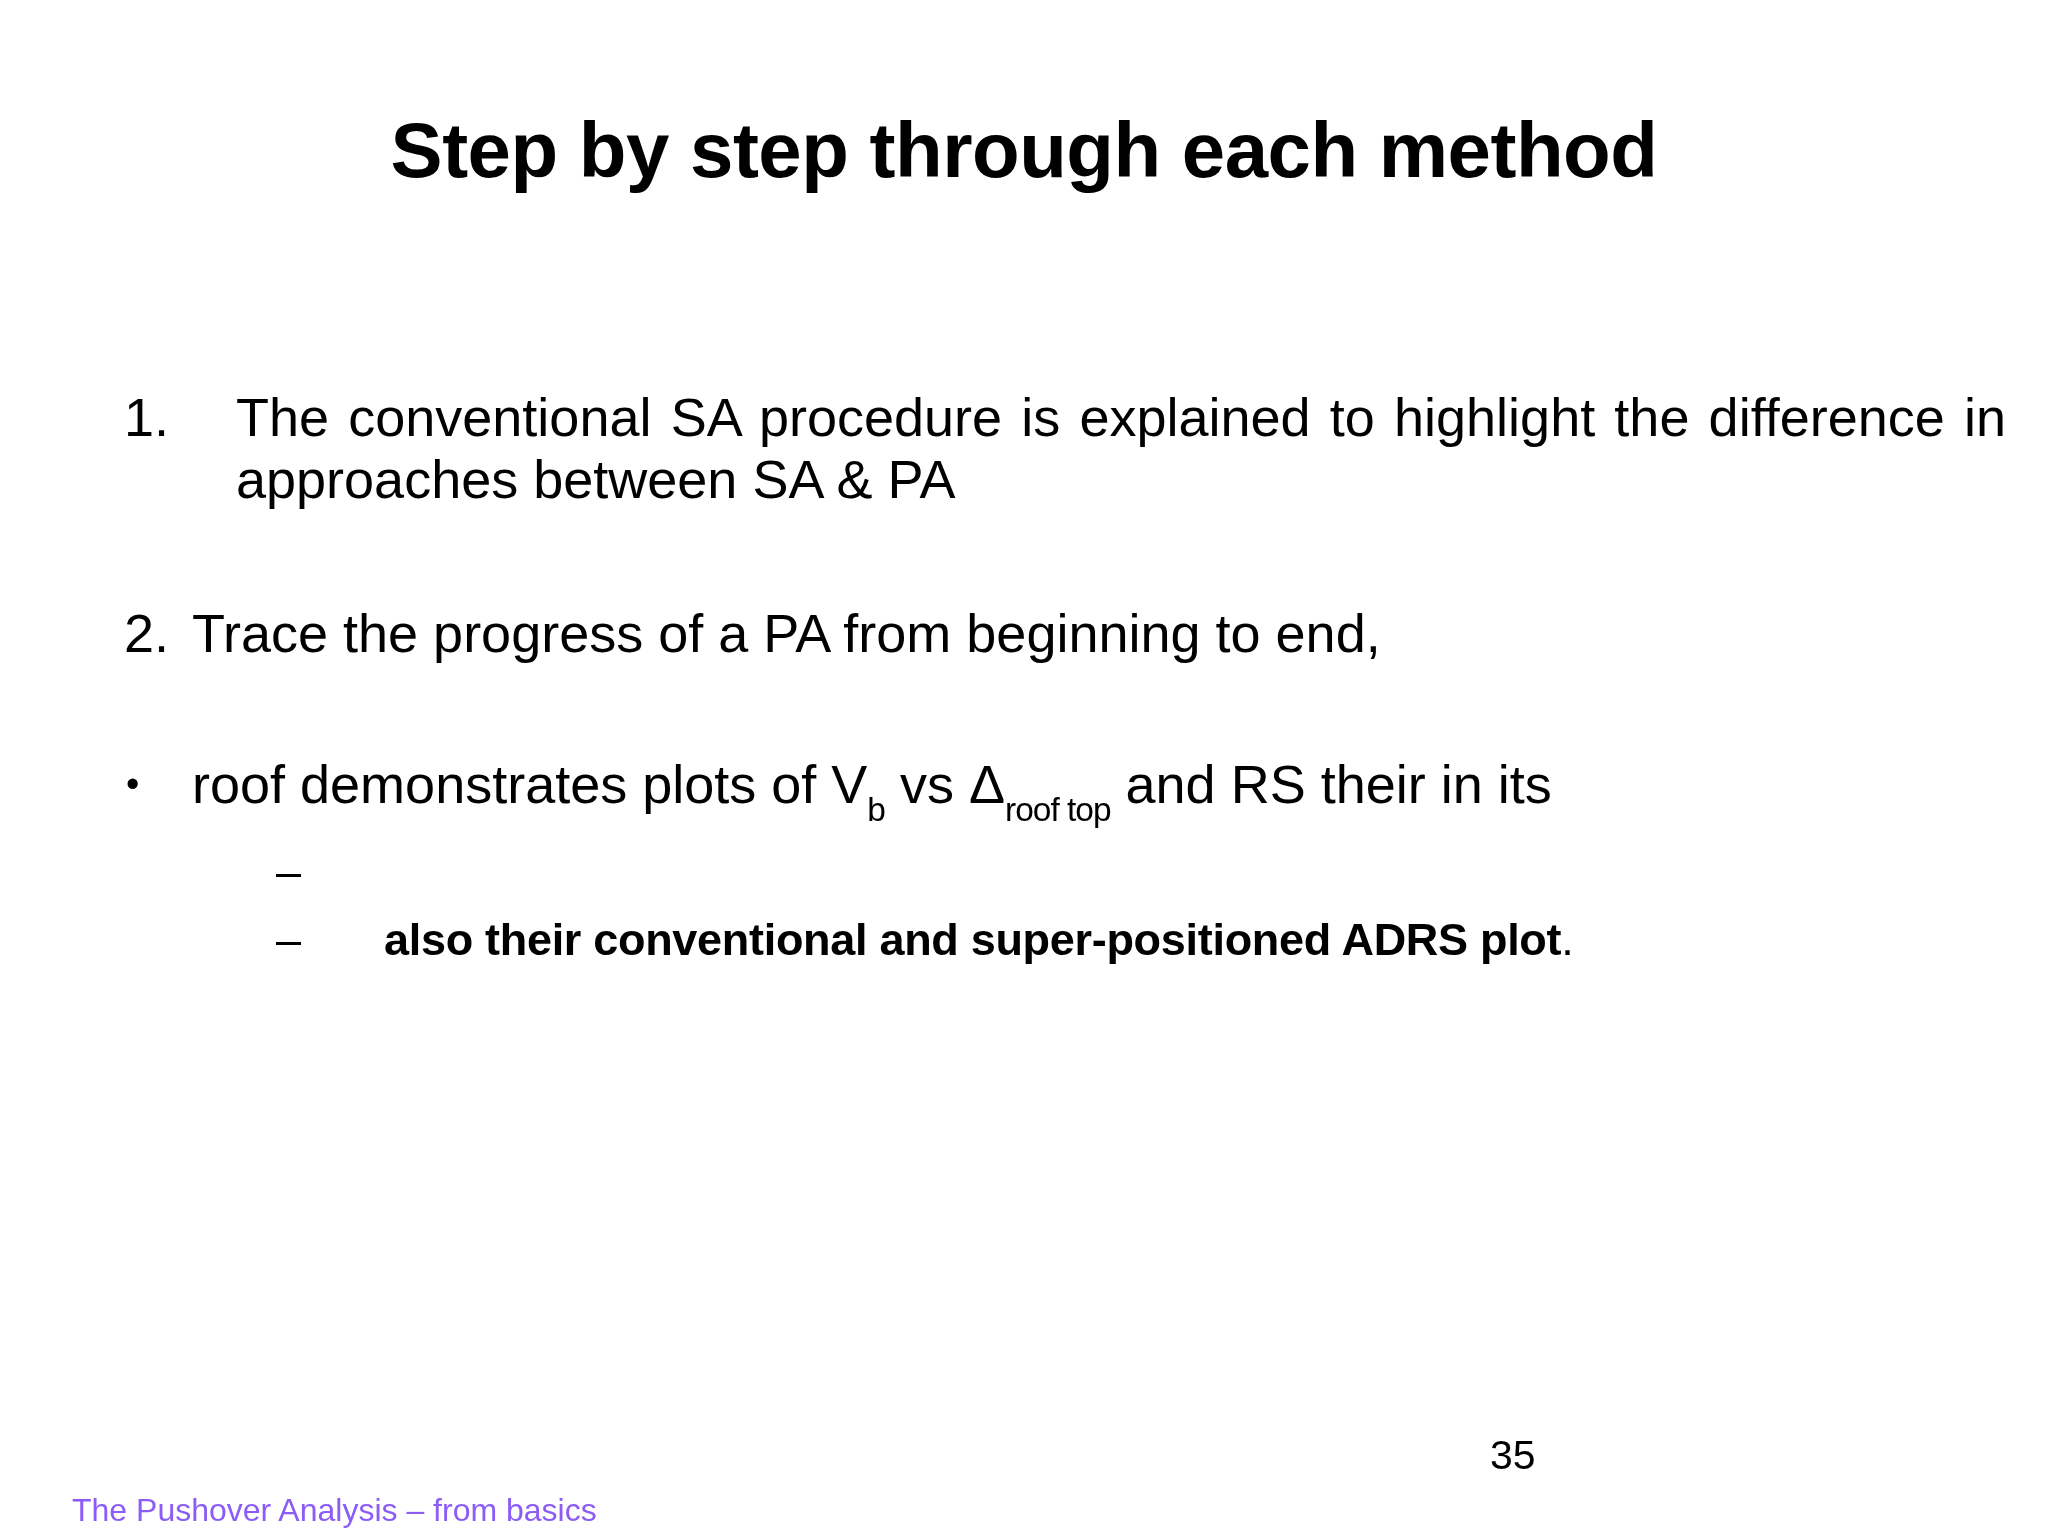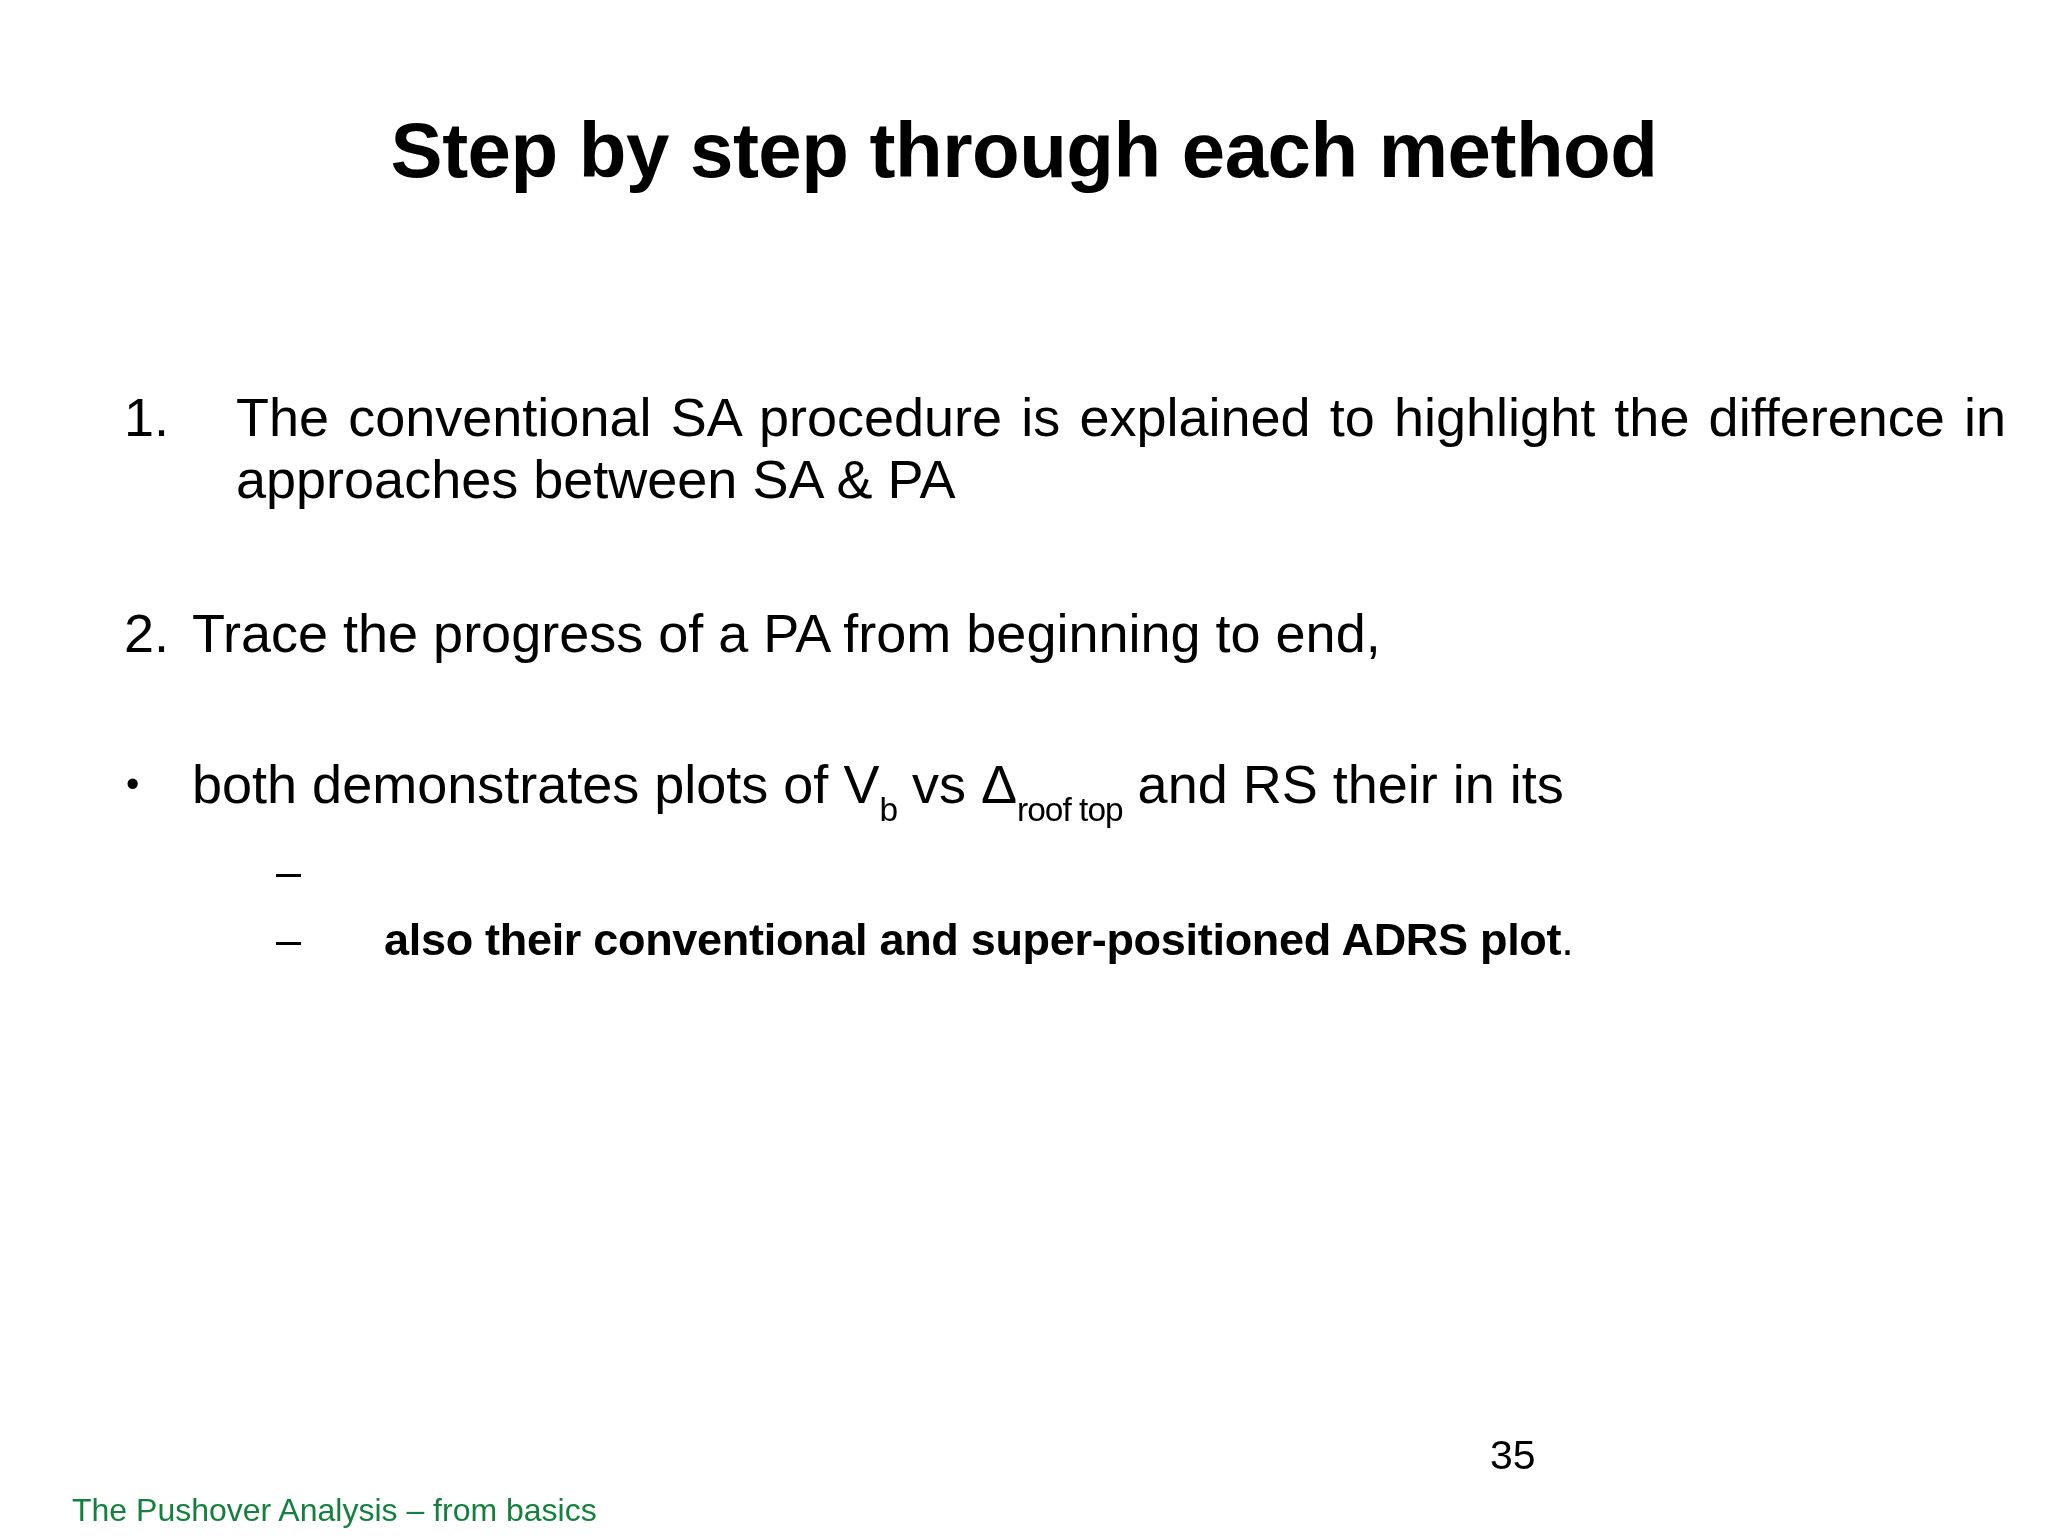--- a/index.html
+++ b/index.html
@@ -87,21 +87,21 @@
     }
     .sub-item .period {
       font-weight: normal;
     }
     .footer-left {
       position: absolute;
       left: 72px;
       top: 1490px;
       font-size: 32px;
       line-height: 40px;
-      color: #15803d;
+      color: #8b5cf6;
     }
     .page-num {
       position: absolute;
       left: 1490px;
       top: 1420px;
       font-size: 41px;
       line-height: 70px;
       color: #000000;
     }
     .footer-right {
@@ -126,21 +126,21 @@
     <span class="num-text">The conventional SA procedure is explained to highlight the difference in approaches between SA &amp; PA</span>
   </div>
 
   <div class="body-item num-item item2">
     <span class="num-marker">2.</span>
     <span class="num-text">Trace the progress of a PA from beginning to end,</span>
   </div>
 
   <div class="body-item bullet-item">
     <span class="bullet-marker">•</span>
-    <span><span>both demonstrates plots of V</span><span class="sub">b</span><span> vs Δ</span><span class="sub">roof top</span><span> and RS their in its</span></span>
+    <span><span>roof demonstrates plots of V</span><span class="sub">b</span><span> vs Δ</span><span class="sub">roof top</span><span> and RS their in its</span></span>
   </div>
 
   <div class="sub-list">
     <div class="sub-item">
       <span class="dash">–</span>
     </div>
     <div class="sub-item">
       <span class="dash">–</span>
       <span><span>also their conventional and super-positioned ADRS plot</span><span class="period">.</span></span>
     </div>

